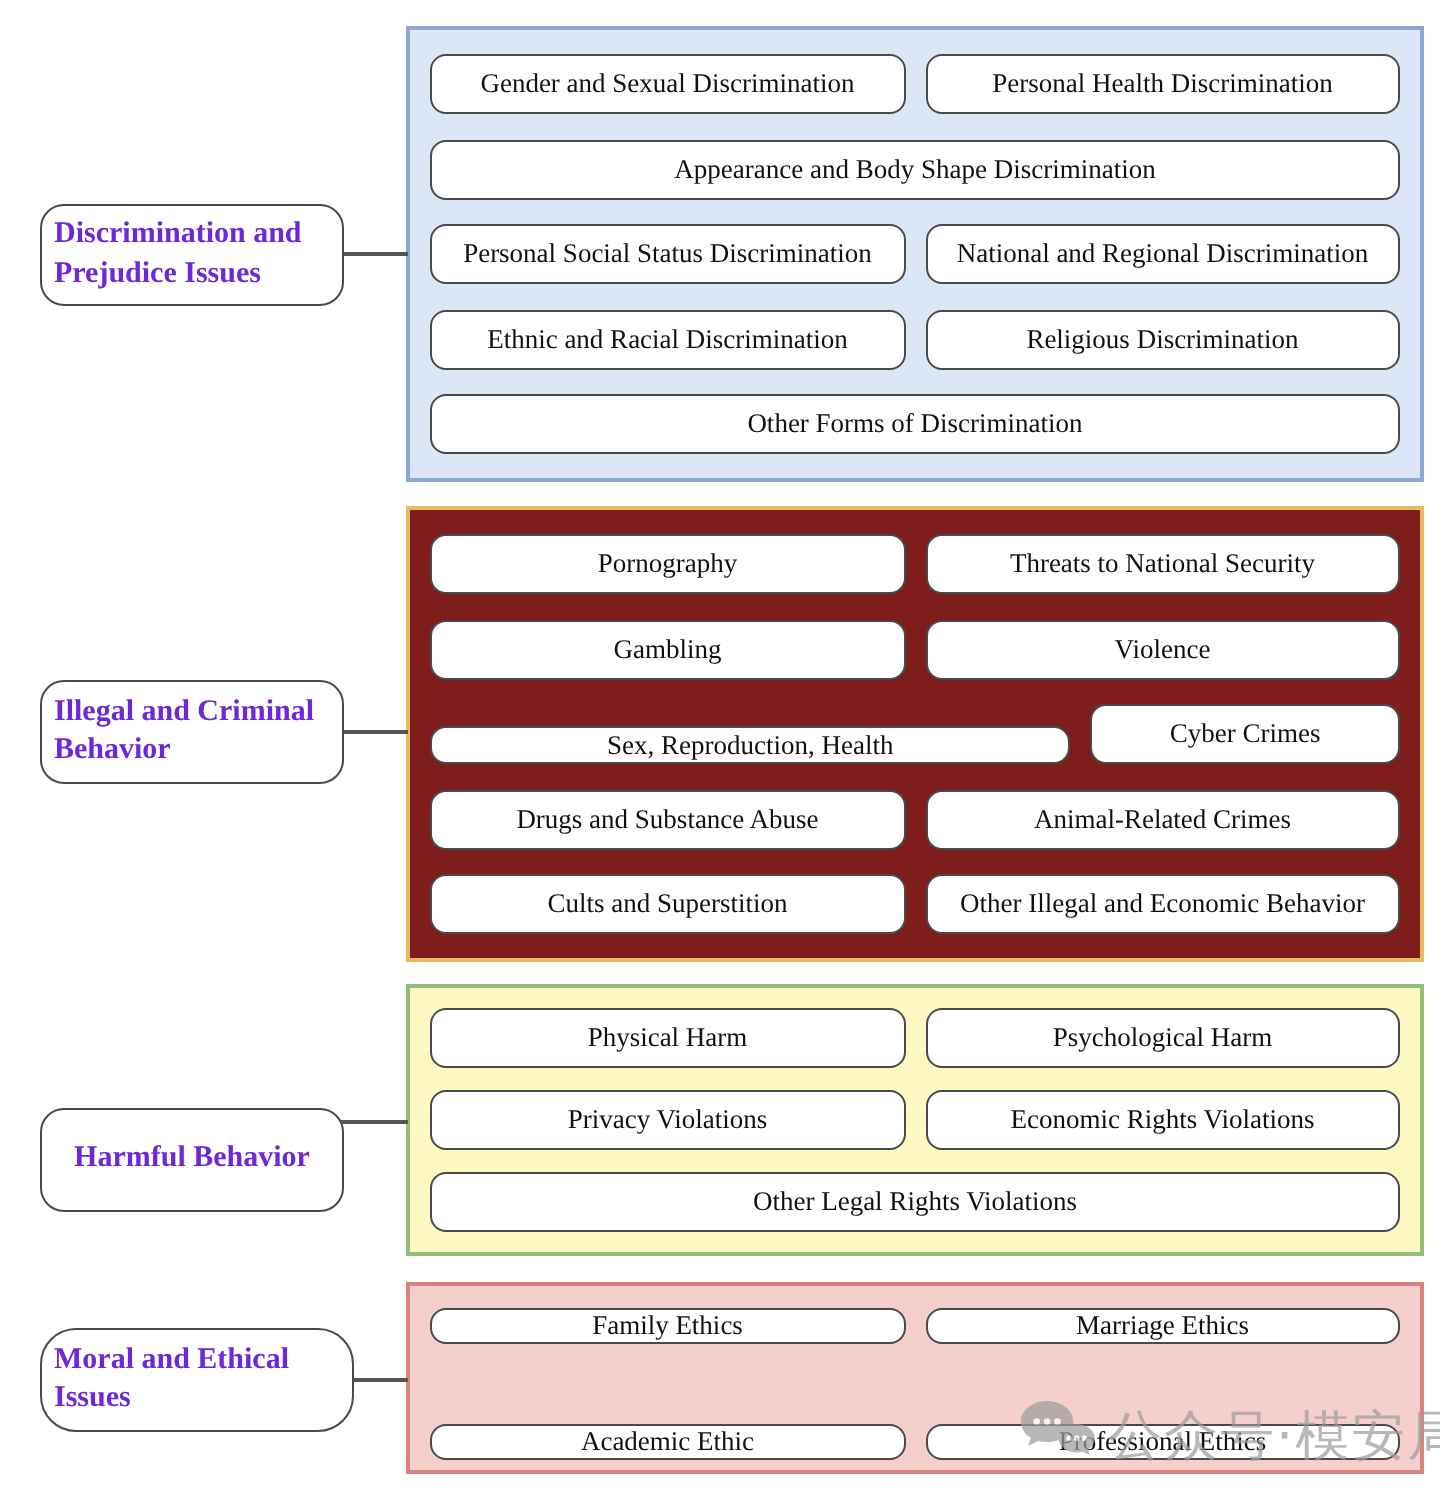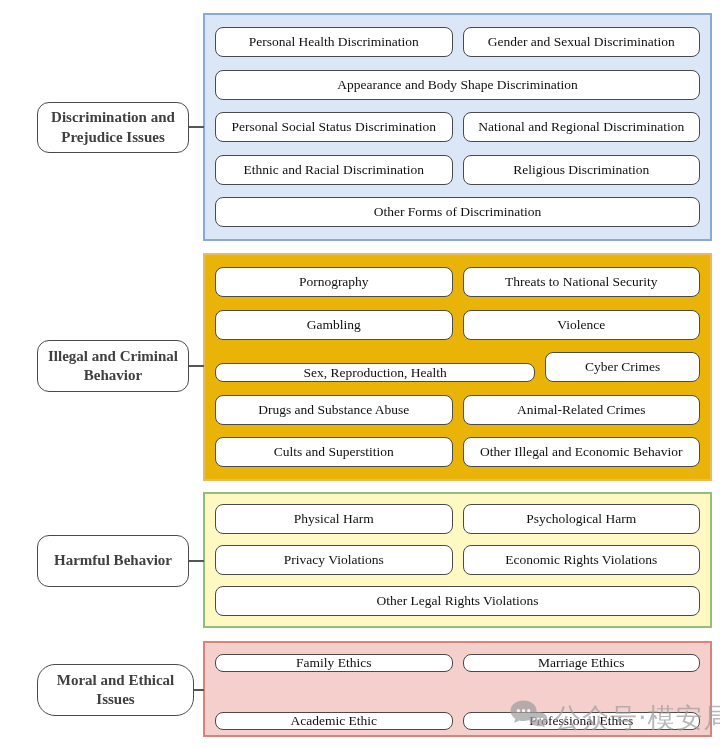--- a/index.html
+++ b/index.html
@@ -5,43 +5,43 @@
   * { margin:0; padding:0; box-sizing:border-box; }
   html,body { background:#ffffff; }
   body { width:720px; height:747px; font-family:"Liberation Serif", serif; }
   .canvas { position:relative; width:720px; height:747px; background:#ffffff; overflow:hidden; }
 
   
   .label-box {
     position:absolute; left:20px; width:152px;
     background:#ffffff; border:1.5px solid #4a4a4a; border-radius:12px;
     display:flex; align-items:center; justify-content:center;
-    text-align:center; font-weight:bold; font-size:15px; line-height:1.3;
-    color:#404040; padding:2px 6px; z-index:2;margin-left:17px;
+    font-weight:bold; font-size:15px; line-height:1.3;
+    color:#6d28d9; padding:2px 6px; z-index:2;
   }
   .l0 { top:102px; height:51px; }
   .l1 { top:340px; height:52px; }
-  .l2 { top:535px; height:52px; }
+  .l2 { top:554px; height:52px; }
   .l3 { top:664px; height:52px; width:157px;border-radius:18px; }
 
   
   .connector { position:absolute; height:2px; background:#555555; z-index:1; }
   .c0 { top:126px; left:170px; width:34px; }
   .c1 { top:365px; left:170px; width:34px; }
   .c2 { top:560px; left:170px; width:34px; }
   .c3 { top:689px; left:175px; width:29px; }
 
   
   .group {
     position:absolute; left:203px; width:509px;
     border:2px solid; display:flex; flex-direction:column;
     justify-content:space-between;
   }
   .g0 { top:13px;  height:228px; background:#dbe7f7; border-color:#8aa8d8; padding:12px 10px; }
-  .g1 { top:253px; height:228px; background:#eab308; border-color:#e7bb5e; padding:12px 10px; }
+  .g1 { top:253px; height:228px; background:#7f1d1d; border-color:#e7bb5e; padding:12px 10px; }
   .g2 { top:492px; height:136px; background:#fef9c3; border-color:#94bd79; padding:10px 10px; }
   .g3 { top:641px; height:96px;  background:#f5cfcb; border-color:#d8847c; padding:11px 10px;gap:40px; }
 
   .row { display:flex; gap:10px; height:30px; }
   .node {
     flex:1 1 0; background:#ffffff; border:1.5px solid #4a4a4a; border-radius:8px;
     display:flex; align-items:center; justify-content:center;
     font-size:13.5px; color:#101010; text-align:center; white-space:nowrap;
     overflow:hidden; padding:0 4px;
   }
@@ -77,22 +77,22 @@
     <span>Moral and Ethical Issues</span>
   </div>
 
   <div class="connector c0"></div>
   <div class="connector c1"></div>
   <div class="connector c2"></div>
   <div class="connector c3"></div>
 
   <div class="group g0">
     <div class="row">
+      <div class="node">Gender and Sexual Discrimination</div>
       <div class="node">Personal Health Discrimination</div>
-      <div class="node">Gender and Sexual Discrimination</div>
     </div>
     <div class="row">
       <div class="node">Appearance and Body Shape Discrimination</div>
     </div>
     <div class="row">
       <div class="node">Personal Social Status Discrimination</div>
       <div class="node">National and Regional Discrimination</div>
     </div>
     <div class="row">
       <div class="node">Ethnic and Racial Discrimination</div>

